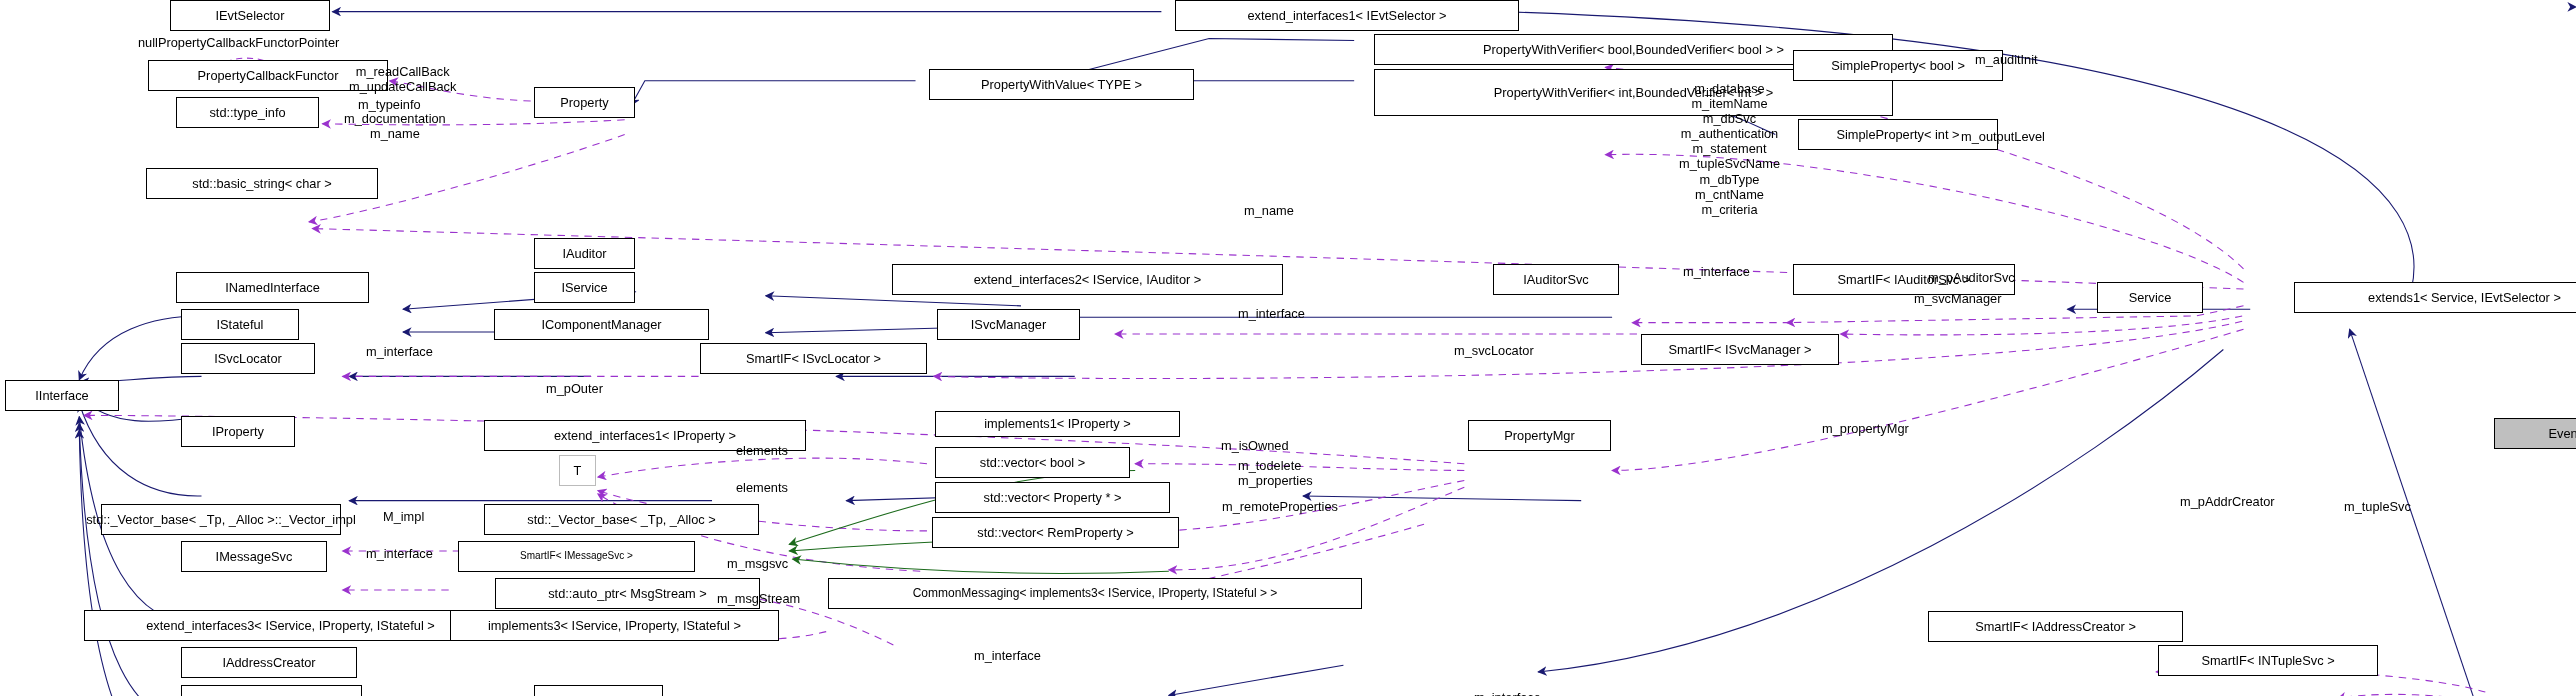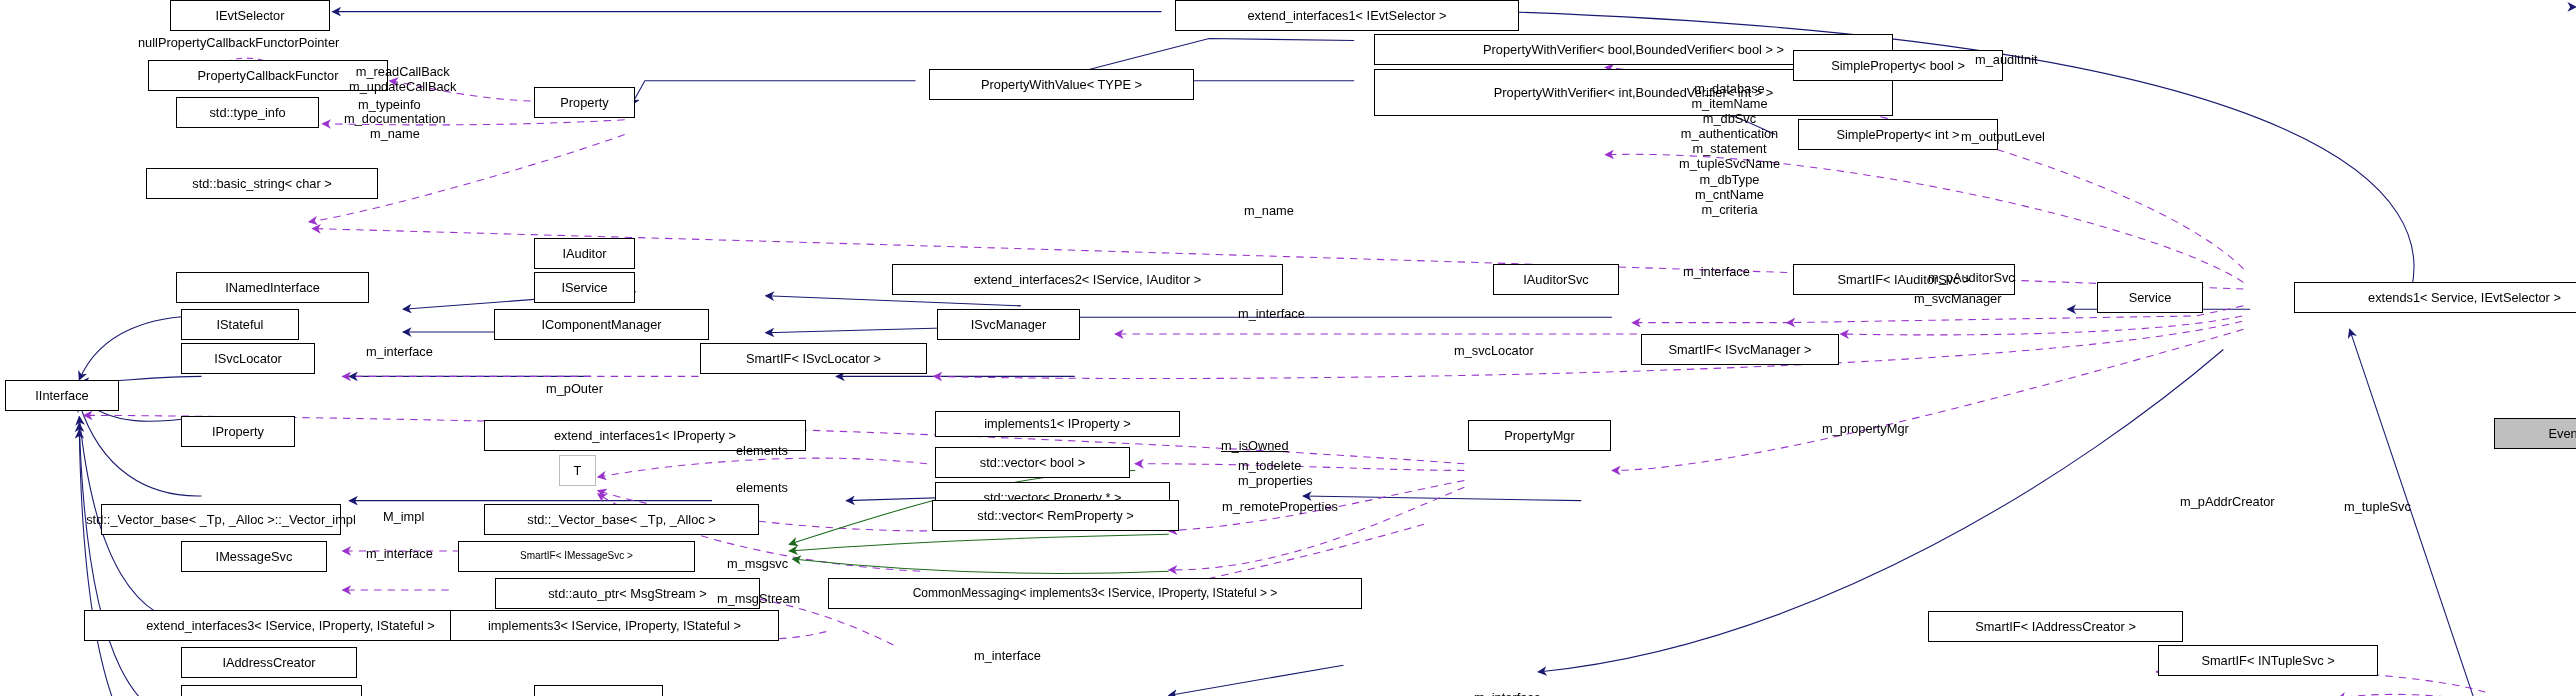--- a/index.html
+++ b/index.html
@@ -225,21 +225,21 @@
       <div class="node" style="left: 181px; top: 343px; width: 134px; height: 31px; font-size: 12.8px;">ISvcLocator</div>
       <div class="node" style="left: 700px; top: 343px; width: 227px; height: 31px; font-size: 12.8px;">SmartIF&lt; ISvcLocator &gt;</div>
       <div class="node" style="left: 5px; top: 380px; width: 114px; height: 31px; font-size: 12.8px;">IInterface</div>
       <div class="node" style="left: 181px; top: 416px; width: 114px; height: 31px; font-size: 12.8px;">IProperty</div>
       <div class="node" style="left: 484px; top: 420px; width: 322px; height: 31px; font-size: 12.8px;">extend_interfaces1&lt; IProperty &gt;</div>
       <div class="node" style="left: 935px; top: 411px; width: 245px; height: 26px; font-size: 12.8px;">implements1&lt; IProperty &gt;</div>
       <div class="node" style="left: 1468px; top: 420px; width: 143px; height: 31px; font-size: 12.8px;">PropertyMgr</div>
       <div class="node tpl" style="left: 559px; top: 455px; width: 37px; height: 31px; font-size: 12.8px;">T</div>
       <div class="node" style="left: 935px; top: 447px; width: 195px; height: 31px; font-size: 12.8px;">std::vector&lt; bool &gt;</div>
       <div class="node" style="left: 935px; top: 482px; width: 235px; height: 31px; font-size: 12.8px;">std::vector&lt; Property * &gt;</div>
-      <div class="node" style="left: 932px; top: 500px; width: 247px; height: 31px; font-size: 12.8px;">std::vector&lt; RemProperty &gt;</div>
+      <div class="node" style="left: 932px; top: 517px; width: 247px; height: 31px; font-size: 12.8px;">std::vector&lt; RemProperty &gt;</div>
       <div class="node" style="left: 101px; top: 504px; width: 240px; height: 31px; font-size: 12.8px;">std::_Vector_base&lt; _Tp, _Alloc &gt;::_Vector_impl</div>
       <div class="node" style="left: 484px; top: 504px; width: 275px; height: 31px; font-size: 12.8px;">std::_Vector_base&lt; _Tp, _Alloc &gt;</div>
       <div class="node" style="left: 181px; top: 541px; width: 146px; height: 31px; font-size: 12.8px;">IMessageSvc</div>
       <div class="node" style="left: 458px; top: 541px; width: 237px; height: 31px; font-size: 10px;">SmartIF&lt; IMessageSvc &gt;</div>
       <div class="node" style="left: 495px; top: 578px; width: 265px; height: 31px; font-size: 12.8px;">std::auto_ptr&lt; MsgStream &gt;</div>
       <div class="node" style="left: 828px; top: 578px; width: 534px; height: 31px; font-size: 12px;">CommonMessaging&lt; implements3&lt; IService, IProperty, IStateful &gt; &gt;</div>
       <div class="node" style="left: 84px; top: 610px; width: 413px; height: 31px; font-size: 12.8px;">extend_interfaces3&lt; IService, IProperty, IStateful &gt;</div>
       <div class="node" style="left: 450px; top: 610px; width: 329px; height: 31px; font-size: 12.8px;">implements3&lt; IService, IProperty, IStateful &gt;</div>
       <div class="node" style="left: 181px; top: 647px; width: 176px; height: 31px; font-size: 12.8px;">IAddressCreator</div>
       <div class="node" style="left: 1928px; top: 611px; width: 255px; height: 31px; font-size: 12.8px;">SmartIF&lt; IAddressCreator &gt;</div>
@@ -268,21 +268,21 @@
 m_cntName
 m_criteria</div>
       <div class="elabel" style="left: 1683px; top: 264px; font-size: 12.8px; text-align: left; white-space: pre;">m_interface</div>
       <div class="elabel" style="left: 1928px; top: 270px; font-size: 12.8px; text-align: left; white-space: pre;">m_pAuditorSvc</div>
       <div class="elabel" style="left: 1914px; top: 291px; font-size: 12.8px; text-align: left; white-space: pre;">m_svcManager</div>
       <div class="elabel" style="left: 1238px; top: 306px; font-size: 12.8px; text-align: left; white-space: pre;">m_interface</div>
       <div class="elabel" style="left: 366px; top: 344px; font-size: 12.8px; text-align: left; white-space: pre;">m_interface</div>
       <div class="elabel" style="left: 1454px; top: 343px; font-size: 12.8px; text-align: left; white-space: pre;">m_svcLocator</div>
       <div class="elabel" style="left: 546px; top: 381px; font-size: 12.8px; text-align: left; white-space: pre;">m_pOuter</div>
       <div class="elabel" style="left: 1822px; top: 421px; font-size: 12.8px; text-align: left; white-space: pre;">m_propertyMgr</div>
-      <div class="elabel" style="left: 1221px; top: 438px; font-size: 12.8px; text-align: left; white-space: pre; text-decoration: underline;">m_isOwned</div>
+      <div class="elabel" style="left: 1221px; top: 438px; font-size: 12.8px; text-align: left; white-space: pre;">m_isOwned</div>
       <div class="elabel" style="left: 736px; top: 443px; font-size: 12.8px; text-align: left; white-space: pre;">elements</div>
       <div class="elabel" style="left: 1238px; top: 458px; font-size: 12.8px; text-align: left; white-space: pre;">m_todelete
 m_properties</div>
       <div class="elabel" style="left: 736px; top: 480px; font-size: 12.8px; text-align: left; white-space: pre;">elements</div>
       <div class="elabel" style="left: 1206px; top: 499px; font-size: 12.8px; text-align: left; white-space: pre; margin-left: 16px;">m_remoteProperties</div>
       <div class="elabel" style="left: 383px; top: 509px; font-size: 12.8px; text-align: left; white-space: pre;">M_impl</div>
       <div class="elabel" style="left: 2180px; top: 494px; font-size: 12.8px; text-align: left; white-space: pre;">m_pAddrCreator</div>
       <div class="elabel" style="left: 2344px; top: 499px; font-size: 12.8px; text-align: left; white-space: pre;">m_tupleSvc</div>
       <div class="elabel" style="left: 366px; top: 546px; font-size: 12.8px; text-align: left; white-space: pre;">m_interface</div>
       <div class="elabel" style="left: 727px; top: 556px; font-size: 12.8px; text-align: left; white-space: pre;">m_msgsvc</div>

